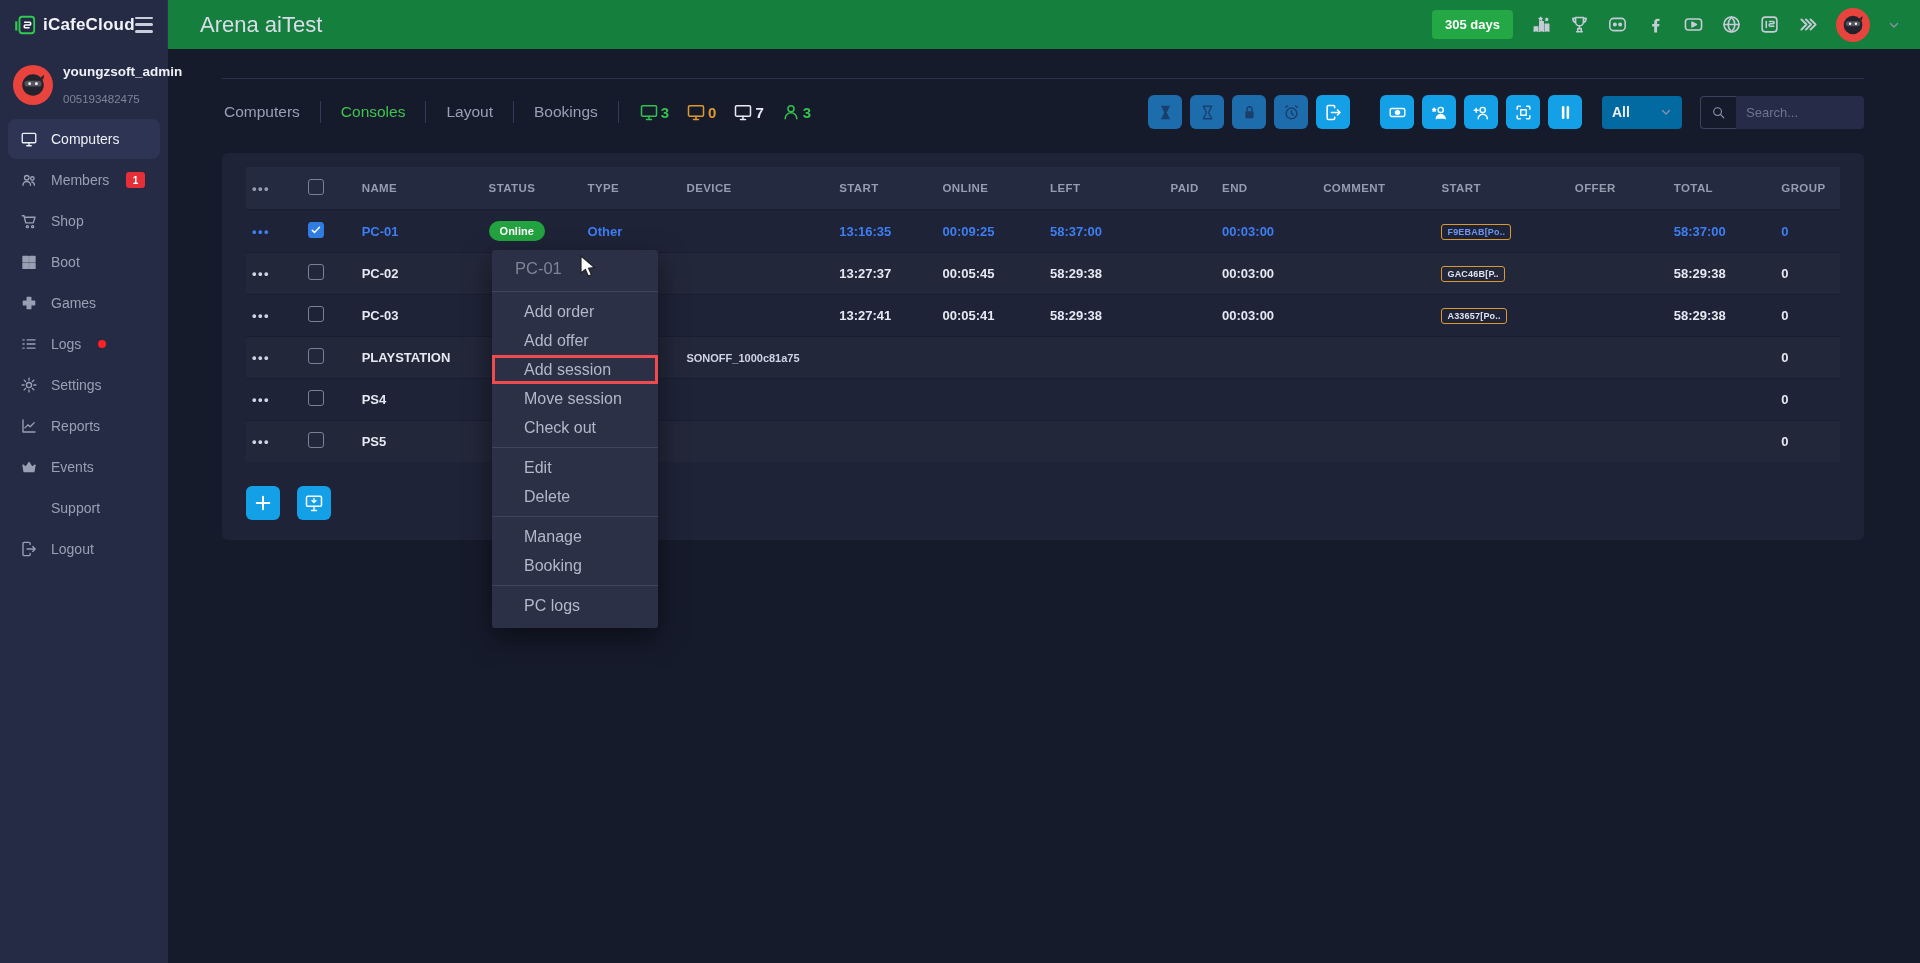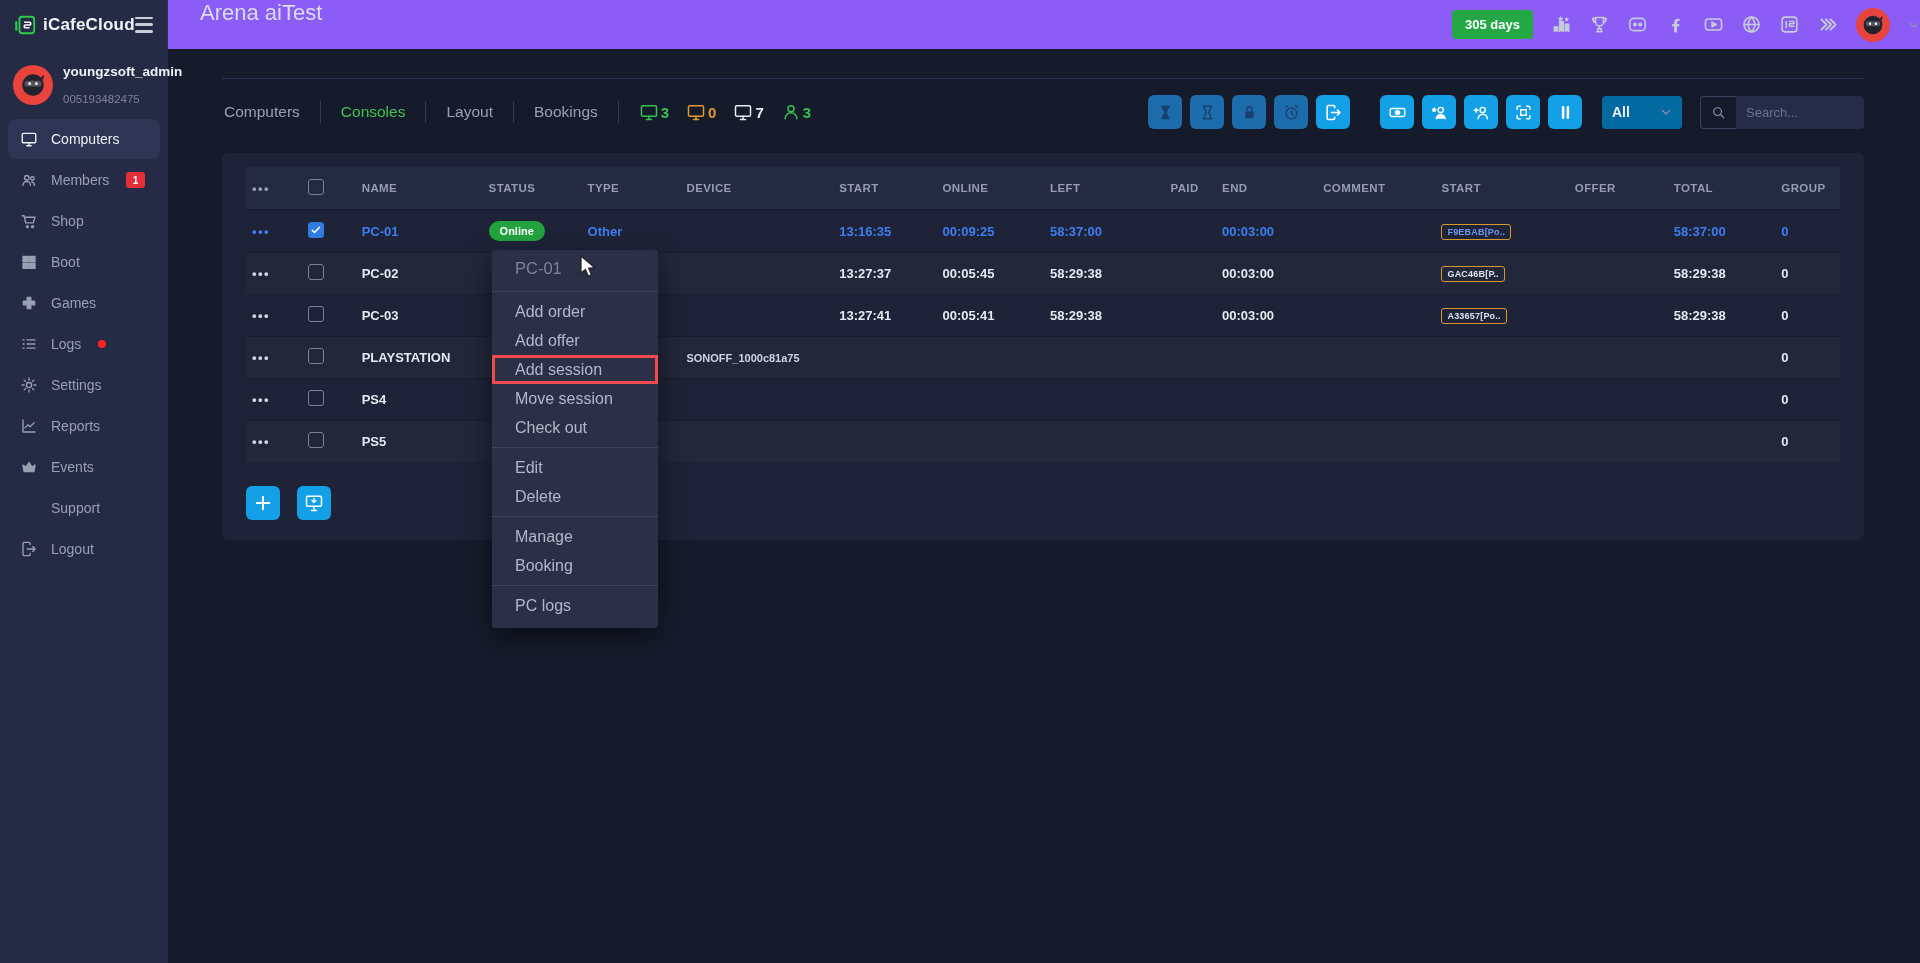--- a/index.html
+++ b/index.html
@@ -6,29 +6,29 @@
   html,body { width:1920px; height:963px; overflow:hidden; }
   body {
     background:#161b2c; color:#e6e9f2;
     font-family:"Liberation Sans","DejaVu Sans",sans-serif;
     position:relative; font-size:14px;
   }
   .icon { display:inline-flex; width:18px; height:18px; align-items:center; justify-content:center; flex:none; }
   .icon svg { width:100%; height:100%; }
 
   
-  .navbar { position:absolute; top:0; left:0; right:0; height:49px; background:#8b5cf6; display:flex; z-index:40; }
+  .navbar { position:absolute; top:0; left:0; right:0; height:49px; background:#15803d; display:flex; align-items:center; z-index:40; }
   .nav-left { width:168px; height:100%; background:#262b45; display:flex; align-items:center; justify-content:space-between; padding:0 14px; border-right:1px solid #2c3251; }
   .brand { display:flex; align-items:center; gap:7px; }
   .brand-mark { width:22px; height:22px; }
   .brand-name { font-size:17px; font-weight:bold; color:#f2f4f9; letter-spacing:.2px; }
   .burger { width:22px; height:16px; display:flex; flex-direction:column; justify-content:space-between; cursor:pointer; }
   .burger i { display:block; height:2.5px; background:#c9cedb; border-radius:2px; }
   .nav-title { margin-left:32px; font-size:22px; color:#d9dde9; }
-  .nav-right { margin-left:auto; display:flex; align-items:center; gap:18px; padding-right:0; }
+  .nav-right { margin-left:auto; display:flex; align-items:center; gap:18px; padding-right:20px; }
   .days-badge { background:#23a845; color:#fff; font-size:13px; font-weight:bold; padding:7px 13px; border-radius:4px; }
   .nav-ico { width:21px; height:21px; color:#c6cbd8; }
   .avatar { width:34px; height:34px; border-radius:50%; background:#e8433d; display:flex; align-items:center; justify-content:center; overflow:hidden; }
   .avatar svg { width:26px; height:26px; }
   .chev { width:12px; height:12px; color:#8d94ab; }
 
   
   .sidebar { position:absolute; top:49px; left:0; bottom:0; width:168px; background:#262b45; z-index:30; }
   .side-user { display:flex; align-items:center; gap:10px; padding:15px 13px 13px; }
   .side-avatar { width:40px; height:40px; border-radius:50%; background:#e8433d; display:flex; align-items:center; justify-content:center; flex:none; }
@@ -81,21 +81,21 @@
   .cell-device { font-size:11px; color:#cfd4e2; }
   .cell-name-sm { font-size:13px;margin-top:48px; }
   .add-buttons { position:absolute; left:24px; bottom:20px; display:flex; gap:17px; }
   .add-btn { width:34px; height:34px; border:none; border-radius:6px; background:#14a0e6; color:#fff; display:flex; align-items:center; justify-content:center; cursor:pointer; }
   .add-btn .icon { width:20px; height:20px; }
 
   
   .cmenu { position:absolute; left:492px; top:250px; width:166px; background:#2b3047; border-radius:3px; box-shadow:0 10px 28px rgba(0,0,0,.5); z-index:60; padding:0 0 8px; }
   .cm-header { padding:9px 0 8px 23px; font-size:16.5px; color:#7f8498; position:relative; }
   .cm-divider { border-top:1px solid #3e445e; margin:5px 0; }
-  .cm-item { padding:0 0 0 23px; height:29px; line-height:29px; font-size:16px; color:#b3b8c8; cursor:pointer; }
+  .cm-item { padding:0 0 0 32px; height:29px; line-height:29px; font-size:16px; color:#b3b8c8; cursor:pointer; }
   .cm-item.highlighted { box-shadow:inset 0 0 0 3px #ef4b4e; }
   .cursor-ptr { position:absolute; left:88px; top:5px; width:17px; height:24px; }
 </style>
 </head>
 <body>
 
 <div class="navbar">
   <div class="nav-left">
     <div class="brand">
       <span class="icon brand-mark">

